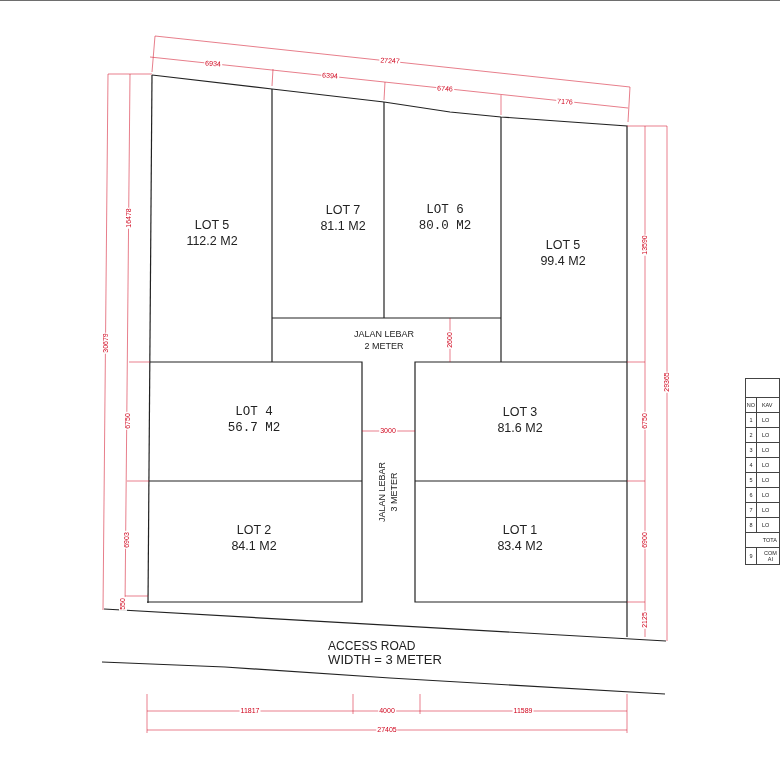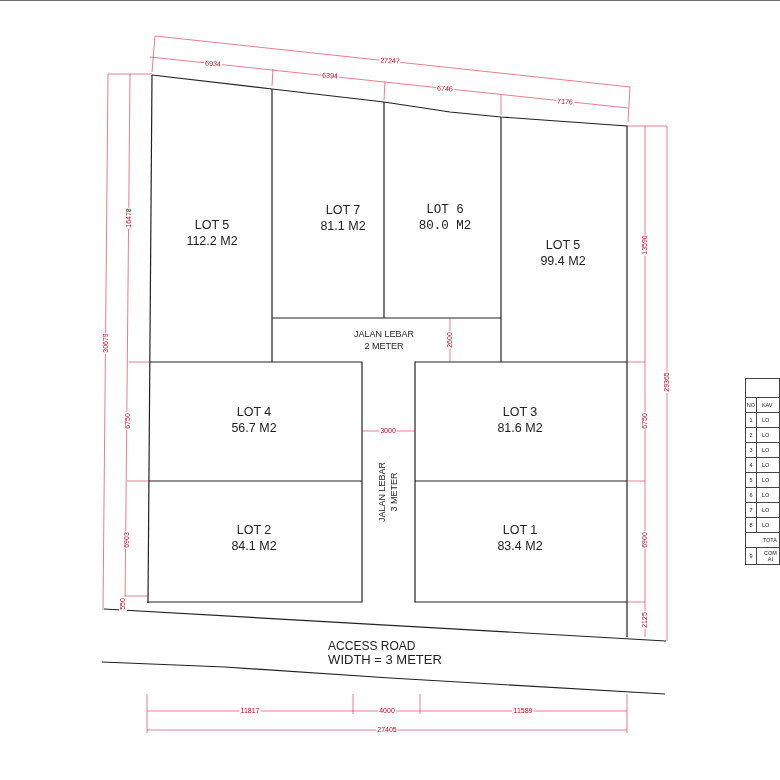--- a/index.html
+++ b/index.html
@@ -91,21 +91,21 @@
   <div>81.1 M2</div>
 </div>
 <div class="lot-label" style="left:445px;top:218px;font-family:Liberation Mono, monospace;">
   <div>LOT 6</div>
   <div>80.0 M2</div>
 </div>
 <div class="lot-label" style="left:563px;top:253px;">
   <div>LOT 5</div>
   <div>99.4 M2</div>
 </div>
-<div class="lot-label" style="left:254px;top:420px;">
+<div class="lot-label" style="left:254px;top:420px;font-family:Liberation Mono, monospace;">
   <div>LOT 4</div>
   <div>56.7 M2</div>
 </div>
 <div class="lot-label" style="left:520px;top:420px;">
   <div>LOT 3</div>
   <div>81.6 M2</div>
 </div>
 <div class="lot-label" style="left:254px;top:538px;">
   <div>LOT 2</div>
   <div>84.1 M2</div>

